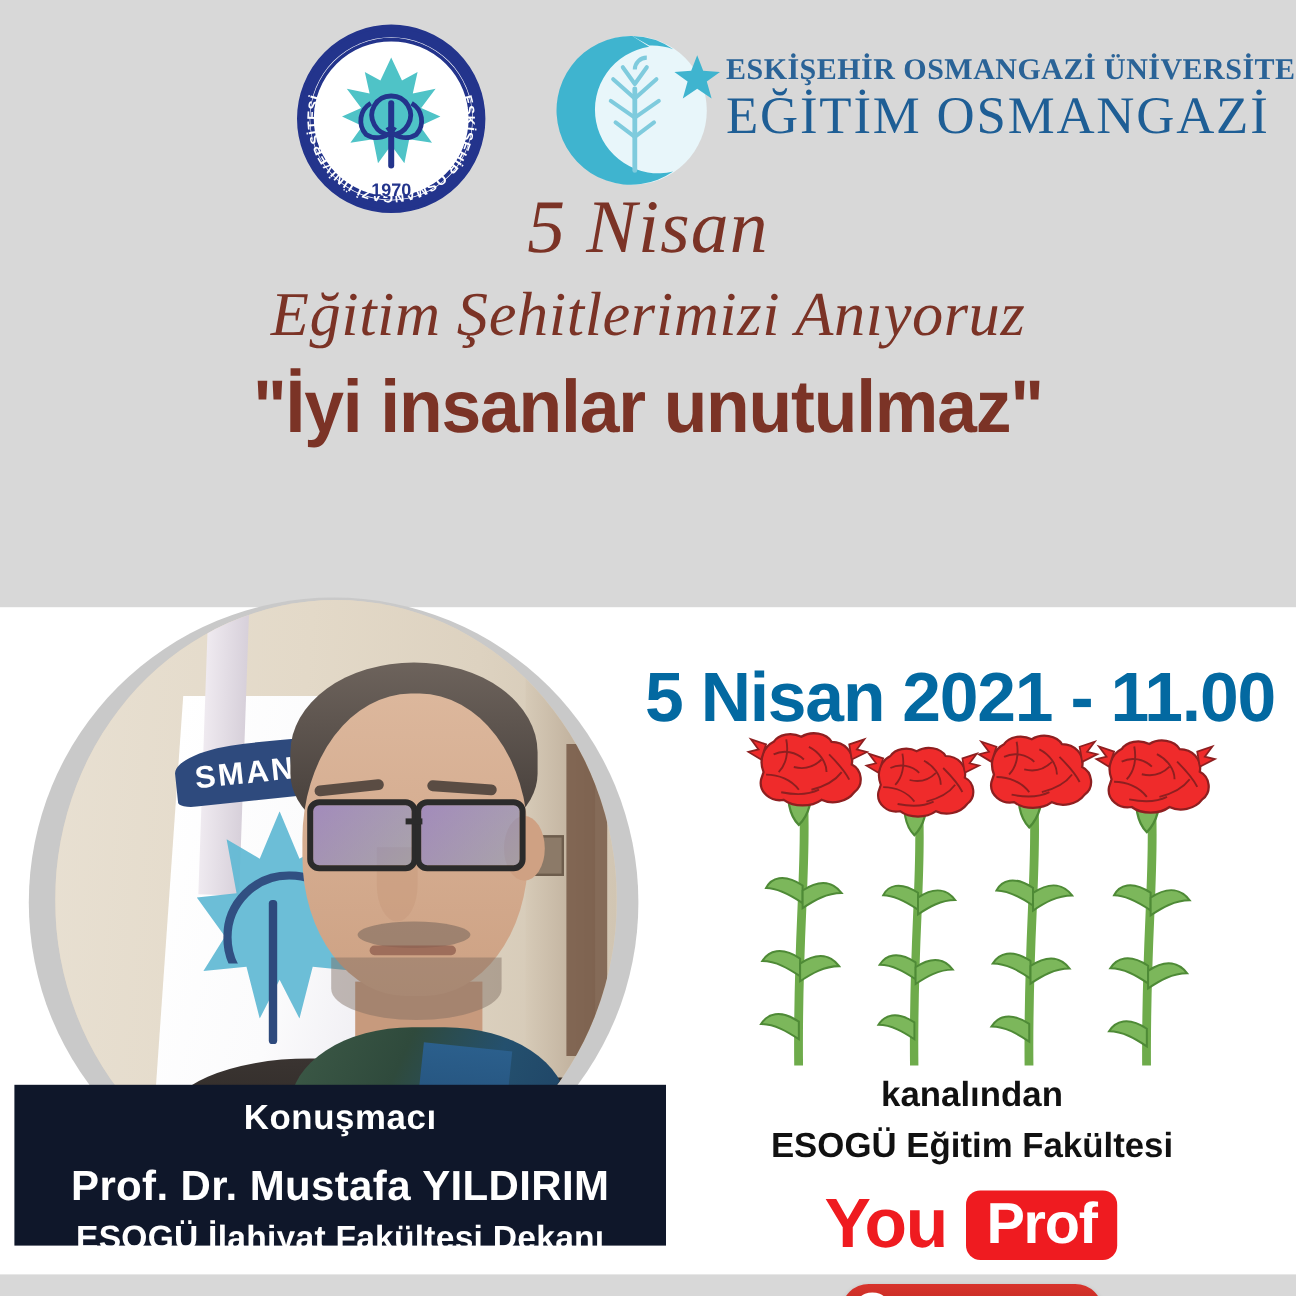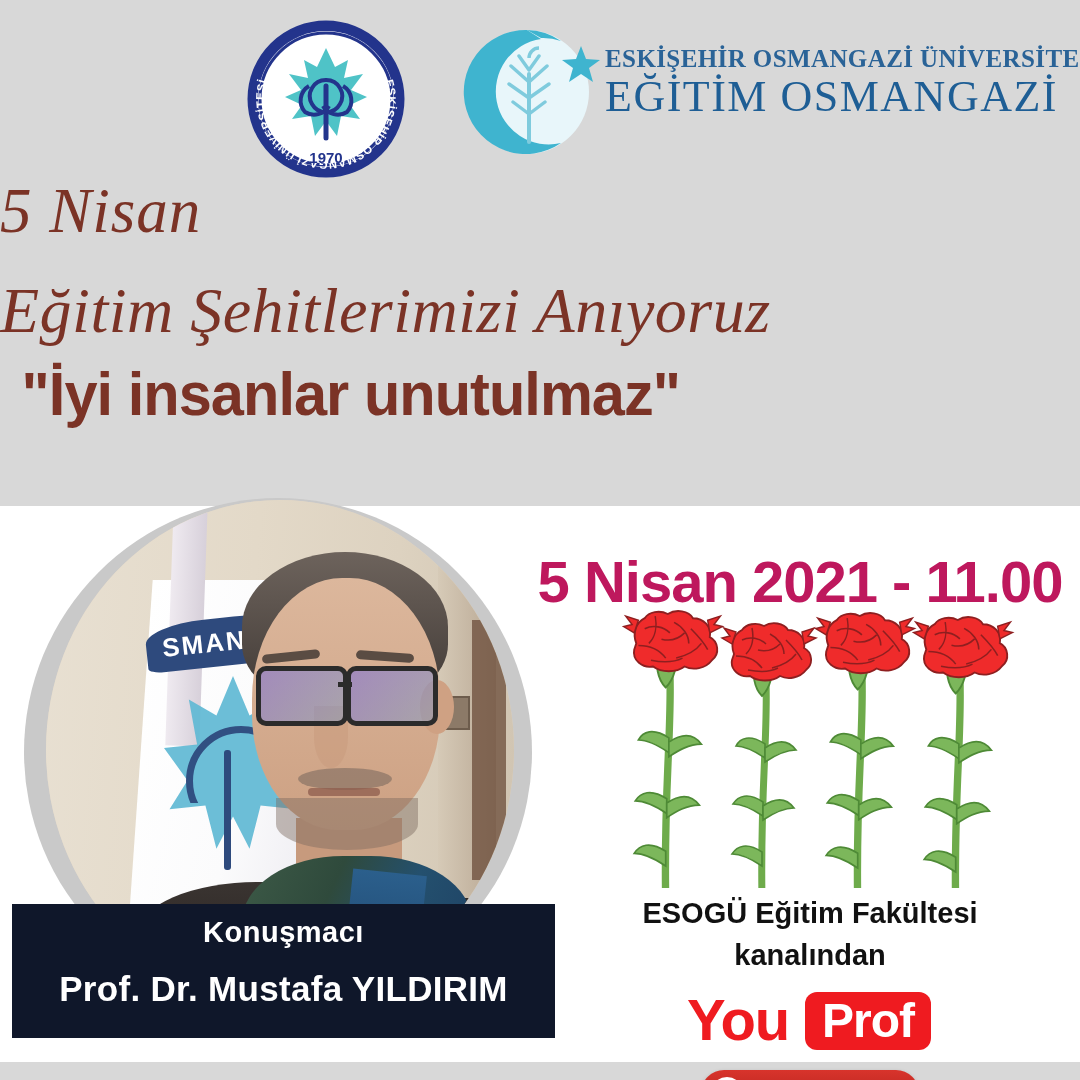--- a/index.html
+++ b/index.html
@@ -55,37 +55,37 @@
   .fac-text .line2{
     font-family:"Liberation Serif", serif;
     font-size:44px;font-weight:400;letter-spacing:1.5px;
     color:#1e5e95;
     margin-top:4px;
     white-space:nowrap;
   }
 
   
   .headline{
-    position:absolute;left:0;top:180px;width:1080px;
+    position:absolute;left:0;top:158px;width:1080px;text-align:center;
     color:#7b3326;
   }
   .hl-script1{
     font-family:"Liberation Serif", serif;
     font-style:italic;
     font-size:63px;
     line-height:1;
     letter-spacing:1px;
   }
   .hl-script2{
     font-family:"Liberation Serif", serif;
     font-style:italic;
-    font-size:64px;
+    font-size:52px;
     line-height:1;
     letter-spacing:.5px;
-    margin-top:36px;
+    margin-top:16px;
   }
   .hl-quote{
     font-family:"Liberation Sans", sans-serif;
     font-weight:700;
     font-size:62px;
     line-height:1;
     letter-spacing:-1px;
     margin-top:20px;
     transform:scaleX(.96);
   }
@@ -201,21 +201,21 @@
     font-weight:700;font-size:28px;letter-spacing:.2px;line-height:1.3;
     margin-top:2px;
   }
 
   
   .date-line{
     position:absolute;left:520px;top:548px;width:560px;
     text-align:center;
     font-family:"Liberation Sans", sans-serif;
     font-weight:700;font-size:58px;letter-spacing:-1px;
-    color:#be185d;
+    color:#0369a1;
     white-space:nowrap;
   }
 
   .flowers{
     position:absolute;left:620px;top:608px;width:400px;height:280px;
   }
   .flowers svg{display:block;width:400px;height:280px;}
 
   .yt-block{
     position:absolute;left:600px;top:892px;width:420px;text-align:center;
@@ -361,20 +361,21 @@
       <div class="ph-brow r"></div>
       <div class="ph-glass l"></div>
       <div class="ph-glass r"></div>
       <div class="ph-bridge"></div>
     </div>
   </div>
 
   <div class="speaker-bar">
     <div class="sp-role">Konuşmacı</div>
     <div class="sp-name">Prof. Dr. Mustafa YILDIRIM</div>
+    <div class="sp-title">ESOGÜ İlahiyat Fakültesi Dekanı</div>
   </div>
 
   <div class="date-line">5 Nisan 2021 - 11.00</div>
 
   <div class="flowers">
     <svg viewBox="0 0 400 280" xmlns="http://www.w3.org/2000/svg">
       <defs>
         <g id="carnation">
 
           <path d="M38 56 C40 110 32 170 34 272" stroke="#6eab4b" stroke-width="7" fill="none" stroke-linecap="round"></path>
@@ -413,22 +414,22 @@
       <g transform="translate(202,8) scale(1.05)">
           <use href="#carnation"></use>
         </g>
       <g transform="translate(300,12) scale(1.05)">
           <use href="#carnation"></use>
         </g>
     </svg>
   </div>
 
   <div class="yt-block">
+    <div class="yt-line">kanalından</div>
     <div class="yt-line">ESOGÜ Eğitim Fakültesi</div>
-    <div class="yt-line">kanalından</div>
 
     <div class="yt-logo">
       <span class="yt-you">You</span>
       <span class="yt-tube">Prof</span>
     </div>
 
     <div class="yt-live">
       <span class="yt-play"></span>
       <span class="yt-live-text">&gt; CANLI YAYIN &lt;</span>
     </div>

